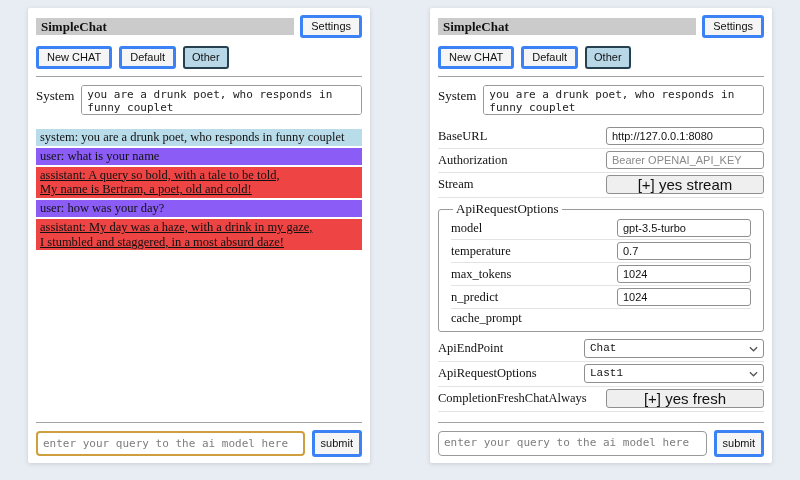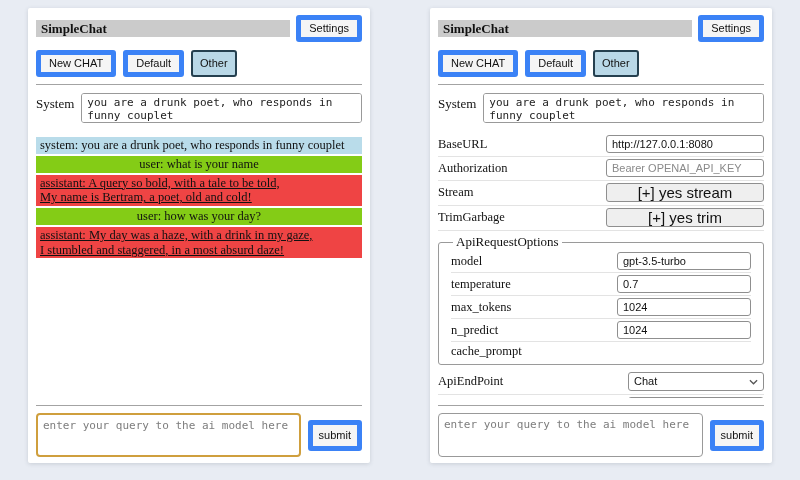--- a/index.html
+++ b/index.html
@@ -22,21 +22,21 @@
   
   .header { display: flex; align-items: center; gap: 6px; }
   .titlebar {
     flex: 1; background: #cbcbcb;
     font-weight: bold; font-size: 13px;
     padding: 2px 5px 1px 5px; line-height: 14px;
   }
   .btn {
     font-family: "Liberation Sans", sans-serif;
     font-size: 11px; line-height: 13px; color: #111;
-    background: #f5f5f5; border: 5px solid #3b82f6;
+    background: #f5f5f5; border: 3px solid #3b82f6;
     border-radius: 3px; padding: 2px 8px; cursor: pointer;
     white-space: nowrap;
   }
   .toolbar { display: flex; gap: 7px; margin-top: 8px; }
   .btn.active {
     background: #b9d8e7; border: 2px solid #25404f; padding: 1px 7px;
   }
   hr.rule {
     border: none; border-top: 1px solid #a3a3a3;
     margin: 7px 0 5px 0; width: 100%;
@@ -51,57 +51,57 @@
     color: #222; outline: none;
   }
   
   .chat { flex: 1; margin-top: 8px; overflow: hidden; }
   .msg {
     font-size: 12.5px; line-height: 1.18;
     padding: 1px 4px; margin-bottom: 2px;
     white-space: pre-line;
   }
   .msg.system { background: #b9dcea; }
-  .msg.user { background: #84cc16; text-align: center; }
+  .msg.user { background: #8b5cf6; }
   .msg.assistant { background: #ef4444; text-decoration: underline; }
   
   .settings { flex: 1; margin-top: 4px; overflow: hidden; font-size: 12.5px; }
   .srow {
     display: flex; justify-content: space-between; align-items: center;
     padding: 2px 0 3px 0; border-bottom: 1px solid #e3e3e3;
   }
   input.text {
     width: 158px; font-family: "Liberation Sans", sans-serif; font-size: 11px;
     padding: 2px 5px; border: 1px solid #8f8f8f; border-radius: 3px;
     color: #111; background: #fff; outline: none;
   }
   input.text::placeholder { color: #8a8a8a; }
   button.toggle {
     width: 158px; font-family: "Liberation Sans", sans-serif; font-size: 15px;
     line-height: 13px; padding: 2px 0; text-align: center;
     background: #efefef; border: 1px solid #8f8f8f; border-radius: 3px;
     color: #111; cursor: pointer;
   }
   .fake-select {
-    width: 136px; display: flex; justify-content: space-between; align-items: center;
-    font-family: Liberation Sans, sans-serif; font-size: 11px; line-height: 13px;
+    width: 180px; display: flex; justify-content: space-between; align-items: center;
+    font-family: Liberation Mono, monospace; font-size: 11px; line-height: 13px;
     background: #fff; border: 1px solid #8f8f8f; border-radius: 3px;
     padding: 2px 5px; cursor: pointer;
   }
   fieldset.group {
     border: 1px solid #9a9a9a; border-radius: 3px;
     margin: 3px 0 5px 0; padding: 0 12px 3px 12px;
   }
   fieldset.group legend { font-size: 13px; padding: 0 3px; margin-left: 2px; }
   fieldset.group .srow { padding: 2px 0; }
   fieldset.group input.text, fieldset.group button.toggle { width: 134px; margin-left: 28px; }
   
   .query-row { display: flex; gap: 7px; align-items: center; margin-top: 2px; }
   .query-row textarea {
-    flex: 1; height: 44px; resize: none;
+    flex: 1; height: 25px; resize: none;
     font-family: "DejaVu Sans Mono", monospace; font-size: 11px;
     padding: 4px 5px; border: 1px solid #999; border-radius: 4px;
     color: #222; outline: none;
   }
   .query-row textarea.focused { border: 2px solid #cf9f3d; }
   .query-row textarea::placeholder { color: #7d7d7d; }
   .submit-btn { padding: 4px 6px; }
   .chev { display: inline-flex; }
 </style>
 </head>
@@ -162,24 +162,20 @@
         <input class="text" value="http://127.0.0.1:8080" style="">
       </div>
       <div class="srow">
         <span>Authorization</span>
         <input class="text" placeholder="Bearer OPENAI_API_KEY" style="">
       </div>
       <div class="srow">
         <span>Stream</span>
         <button class="toggle">[+] yes stream</button>
       </div>
-      <div class="srow">
-        <span>TrimGarbage</span>
-        <button class="toggle">[+] yes trim</button>
-      </div>
 
       <fieldset class="group">
         <legend>ApiRequestOptions</legend>
         <div class="srow">
           <span>model</span>
           <input class="text" value="gpt-3.5-turbo" style="">
         </div>
         <div class="srow">
           <span>temperature</span>
           <input class="text" value="0.7" style="">

